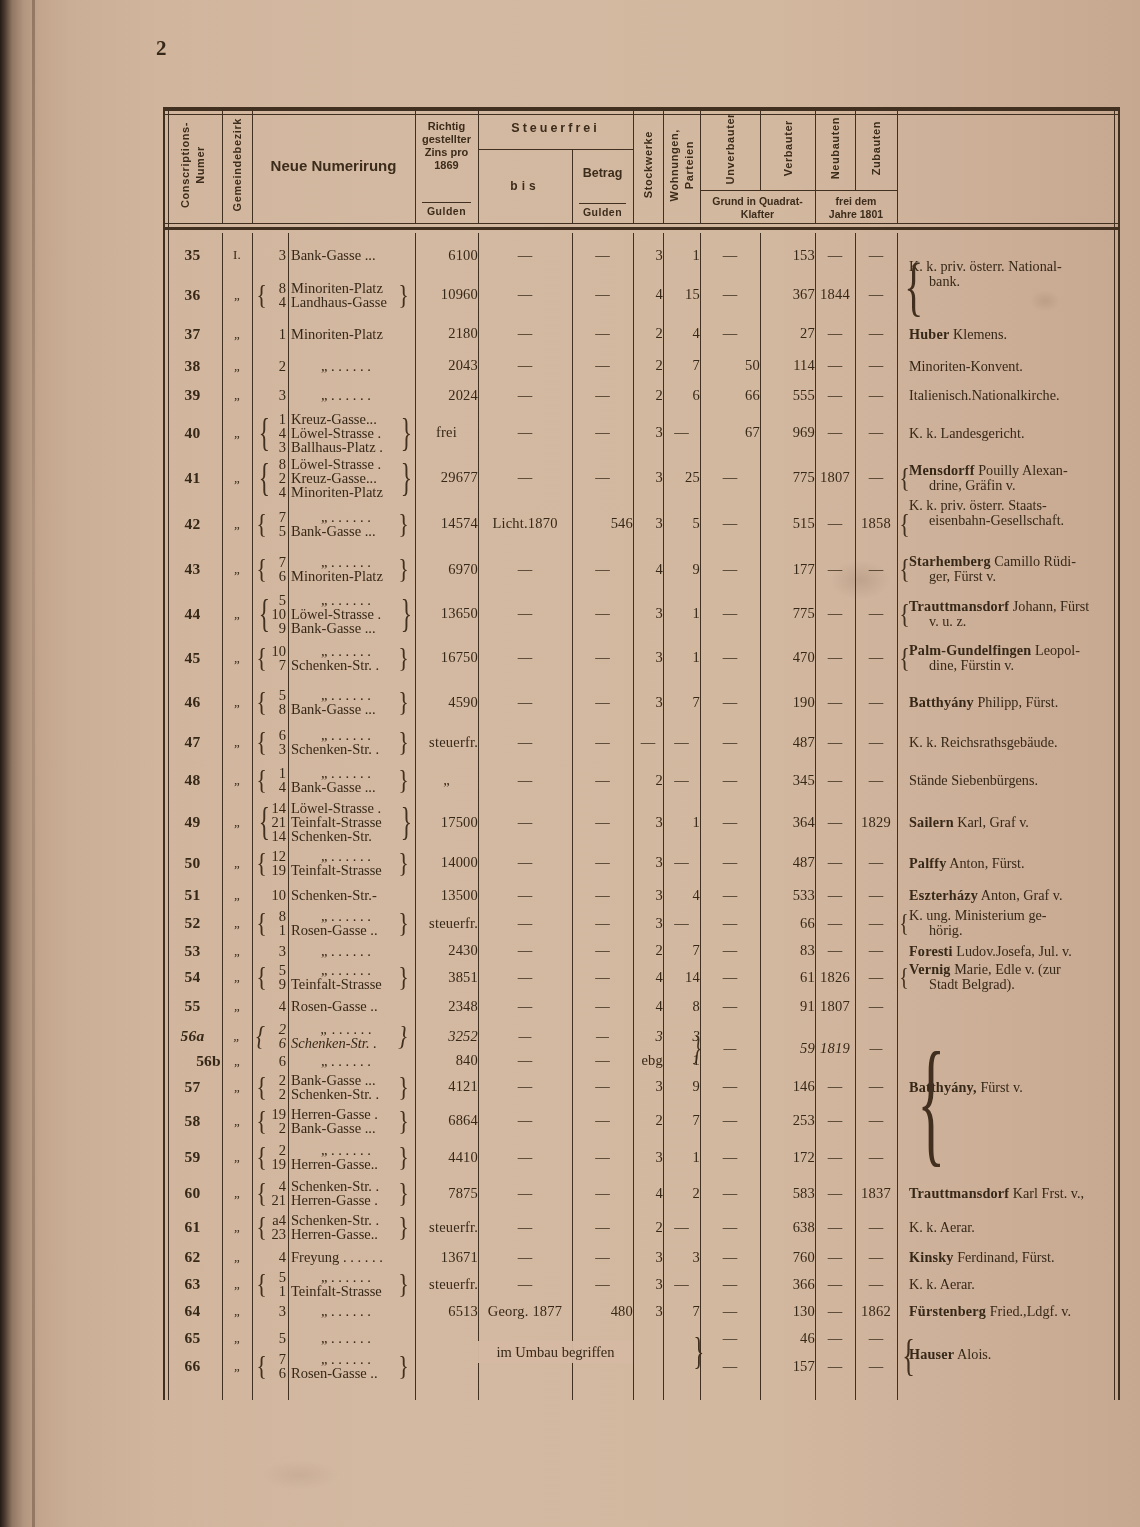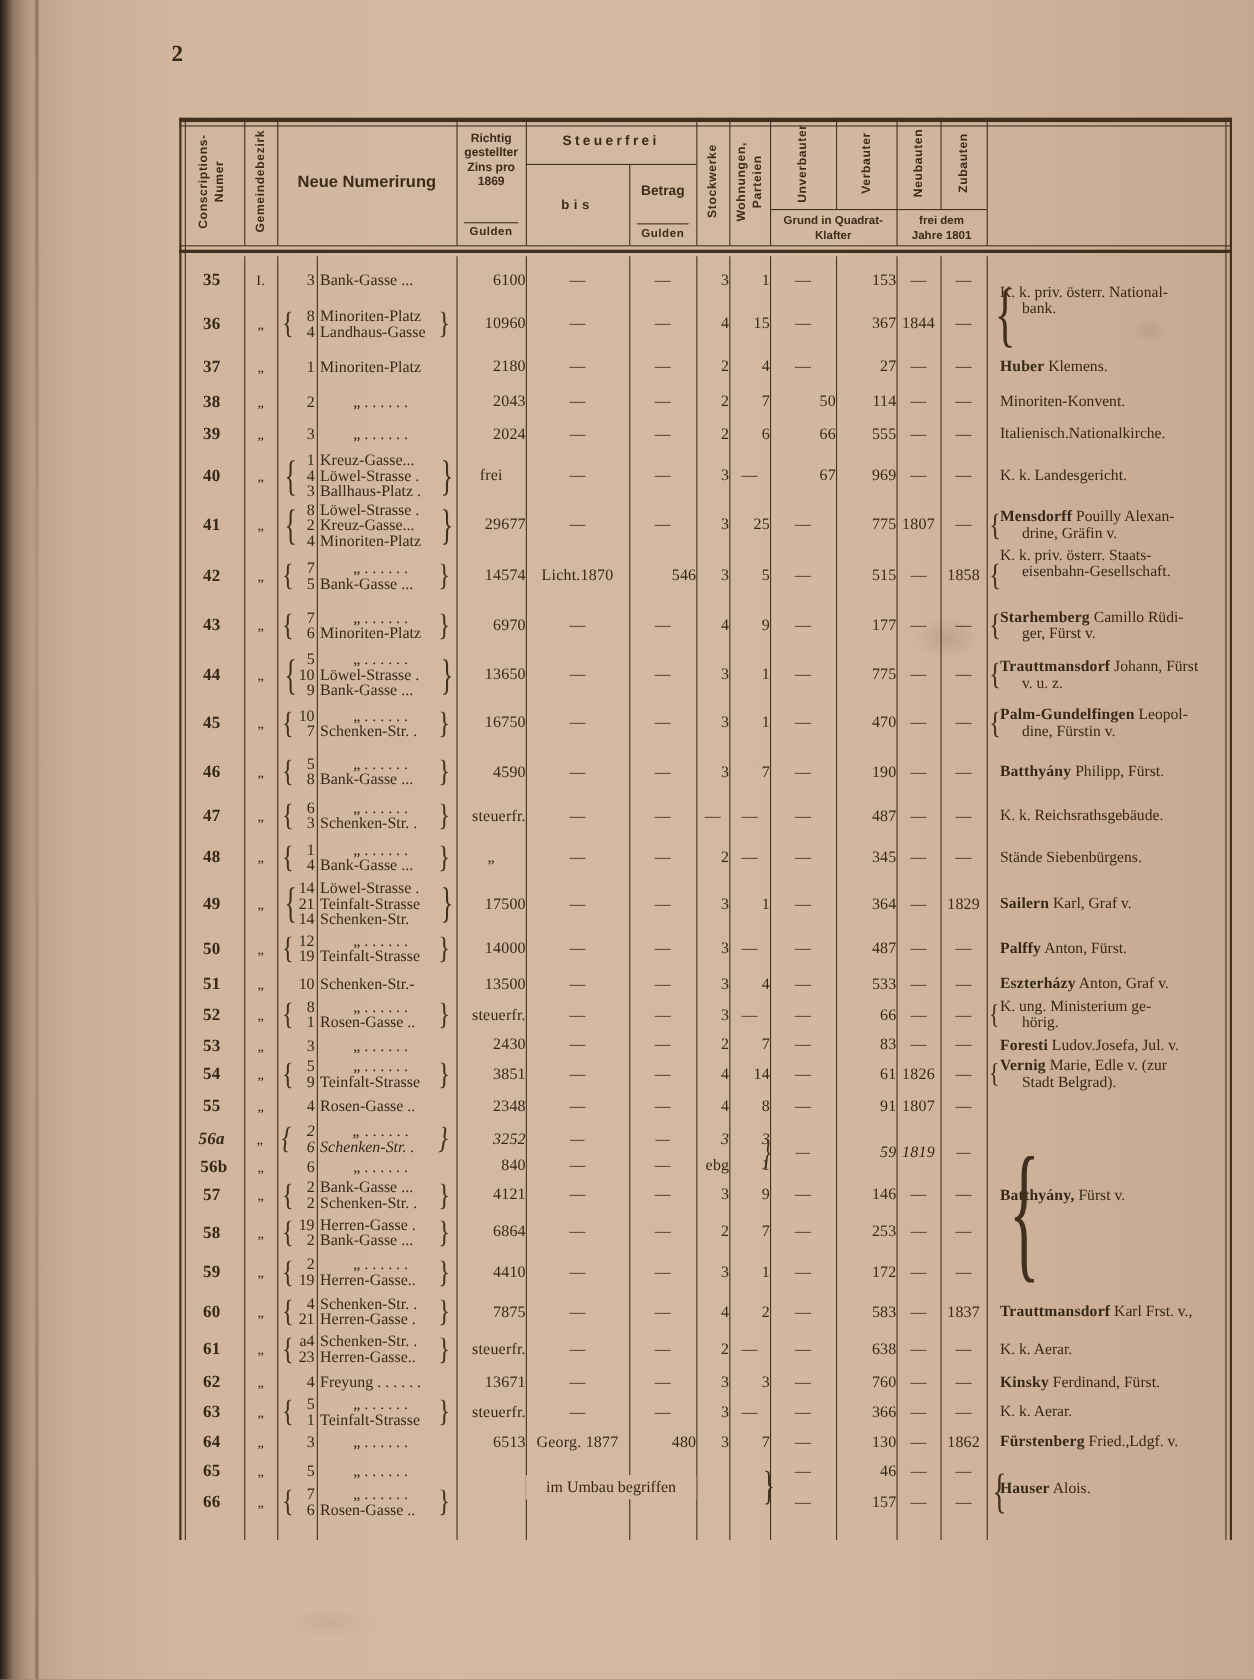--- a/index.html
+++ b/index.html
@@ -743,21 +743,21 @@
           <div class="cell jc" style="left: 409px; width: 61px;">—</div>
           <div class="cell jr" style="left: 470px; width: 30px; padding-right: 6px;">3</div>
           <div class="cell jr" style="left: 500px; width: 37px; padding-right: 6px;">3</div>
           <div class="cell jc" style="left: 537px; width: 60px; transform: translateY(12px);">—</div>
           <div class="cell jr" style="left: 597px; width: 55px; transform: translateY(12px); padding-right: 6px;">59</div>
           <div class="cell jc" style="left: 652px; width: 40px; transform: translateY(12px);">1819</div>
           <div class="cell jc" style="left: 692px; width: 42px; transform: translateY(12px);">—</div>
           <div class="br" style="left: 527px; top: 26px; font-size: 33px; line-height: 42px; transform: translateY(-50%) scaleX(0.6);">}</div>
         </div>
         <div class="trow" style="top: 817px; height: 21px;">
-          <div class="cell cons jc" style="left: 2px; width: 59px;">56b</div>
+          <div class="cell cons jc" style="left: 16px; width: 59px;">56b</div>
           <div class="cell bez jc" style="left: 59px; width: 30px;">„</div>
           <div class="numcell" style="left: 89px; width: 163px;">
             <div class="numline">
               <div class="nn">6</div>
               <div class="ss dit">„ . . . . . .</div>
             </div>
           </div>
           <div class="cell zins jr" style="left: 252px; width: 63px; padding-right: 6px;">840</div>
           <div class="cell jc" style="left: 315px; width: 94px;">—</div>
           <div class="cell jc" style="left: 409px; width: 61px;">—</div>

